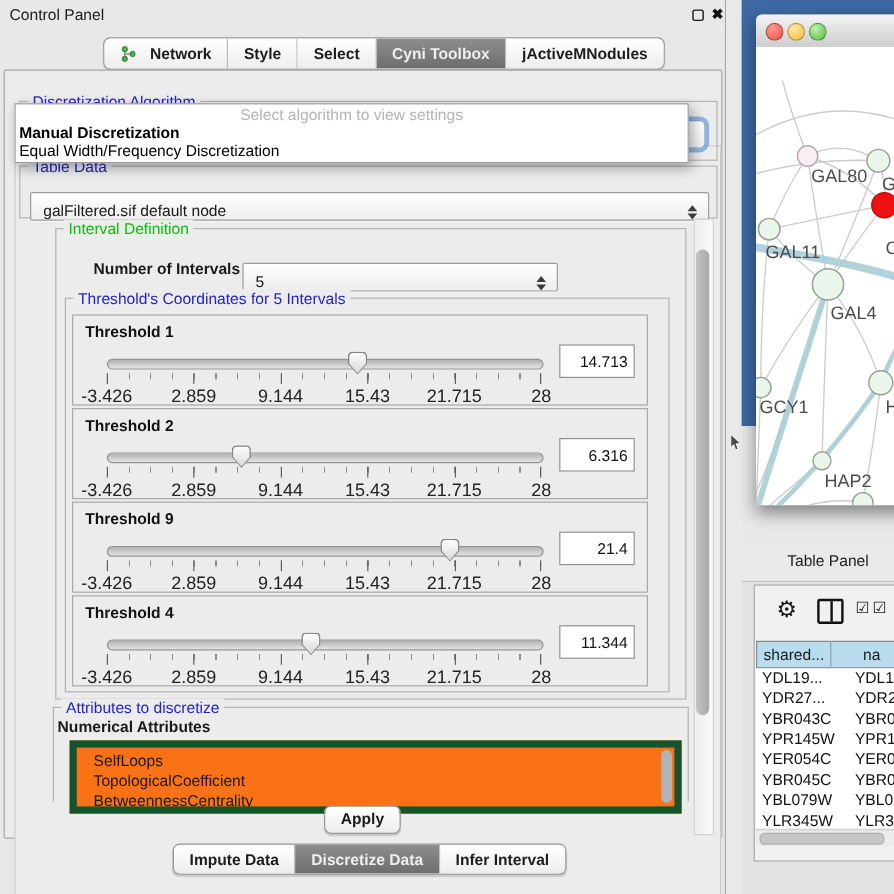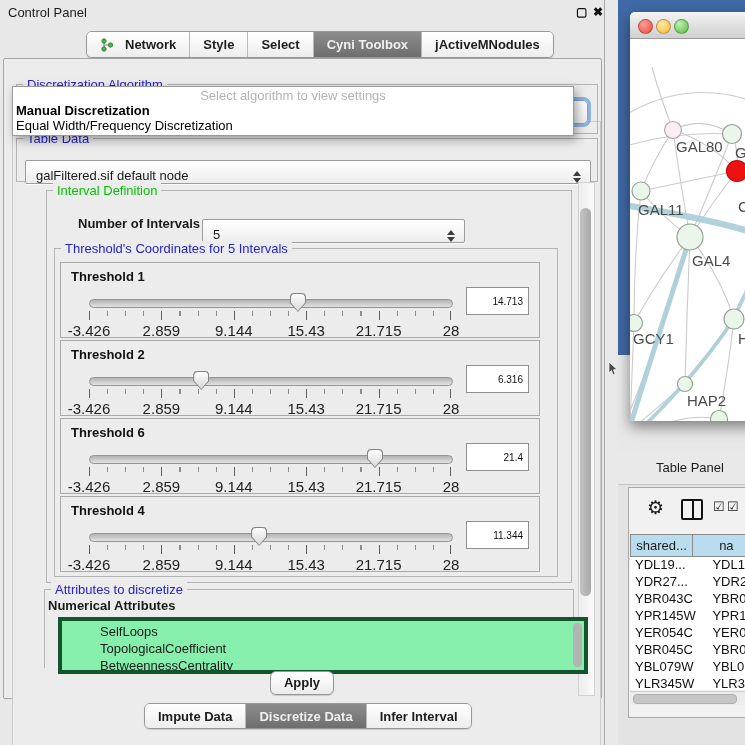--- a/index.html
+++ b/index.html
@@ -65,24 +65,24 @@
   .thumb .inner{position:absolute;left:1px;top:1px;right:1px;bottom:1px;
          clip-path:polygon(0% 16%,10% 3%,28% 0%,72% 0%,90% 3%,100% 16%,100% 52%,50% 100%,0% 52%);
          background:linear-gradient(#fefefe,#d7d7d7);}
   .ticks{position:absolute;left:0;top:20px;width:100%;height:10px;
          background:repeating-linear-gradient(to right,#8c8c8c 0 1px,transparent 1px 18.1px);
          background-size:100% 5px;background-repeat:no-repeat;}
   .ticks i{position:absolute;top:0;width:1px;height:9px;background:#5f5f5f;}
   .tick-labels{position:absolute;left:0;top:31px;width:100%;height:12px;}
   .tick-labels span{position:absolute;transform:translateX(-50%);font-size:15px;font-weight:400;color:#222;white-space:nowrap;}
   .th-value{position:absolute;right:10px;top:24px;width:56px;height:26px;border:1px solid #8f8f8f;background:#fff;
-            font-family:"Liberation Sans",sans-serif;font-size:10px;text-align:right;padding:0 5px 0 0;color:#111;}
-
-  
-  #attr-list{position:absolute;left:58px;top:617px;width:498px;height:49px;background:#86efac;border:4px solid #14532d;overflow:hidden;padding-left:24px;}
+            font-family:"Liberation Sans",sans-serif;font-size:13px;text-align:right;padding:0 5px 0 0;color:#111;}
+
+  
+  #attr-list{position:absolute;left:58px;top:617px;width:498px;height:49px;background:#f97316;border:6px solid #14532d;overflow:hidden;}
   #attr-list .item{font-size:13px;line-height:17px;padding-left:14px;white-space:nowrap;}
   #attr-scroll{position:absolute;right:2px;top:2px;width:9px;height:44px;border-radius:5px;background:#b3b3b3;}
 
   #apply-btn{position:absolute;left:270px;top:671px;width:62px;height:22px;border:1px solid #979797;border-radius:6px;
              background:linear-gradient(#ffffff,#ececec);font-size:13px;font-weight:700;text-align:center;line-height:21px;
              box-shadow:0 1px 1px rgba(0,0,0,.15);}
 
   
   #divider{position:absolute;left:605px;top:0;width:13px;height:745px;background:#e9e9e9;}
   #desktop{position:absolute;left:618px;top:0;width:127px;height:355px;background:#3e69a4;}
@@ -258,21 +258,21 @@
           <span style="left:100%;">28</span>
         </div>
         <div class="thumb" style="left: 30.9998%;">
             <div class="inner"></div>
           </div>
       </div>
       <input class="th-value" value="6.316" style="">
     </div>
 
     <div class="threshold" style="top:418px;">
-      <div class="th-label">Threshold 6</div>
+      <div class="th-label">Threshold 9</div>
       <div class="slider">
         <div class="track"></div>
         <div class="ticks">
           <i style="left:0;"></i>
             <i style="left:20%;"></i>
             <i style="left:40%;"></i>
             <i style="left:60%;"></i>
             <i style="left:80%;"></i>
             <i style="left:calc(100% - 1px);"></i>
         </div>

